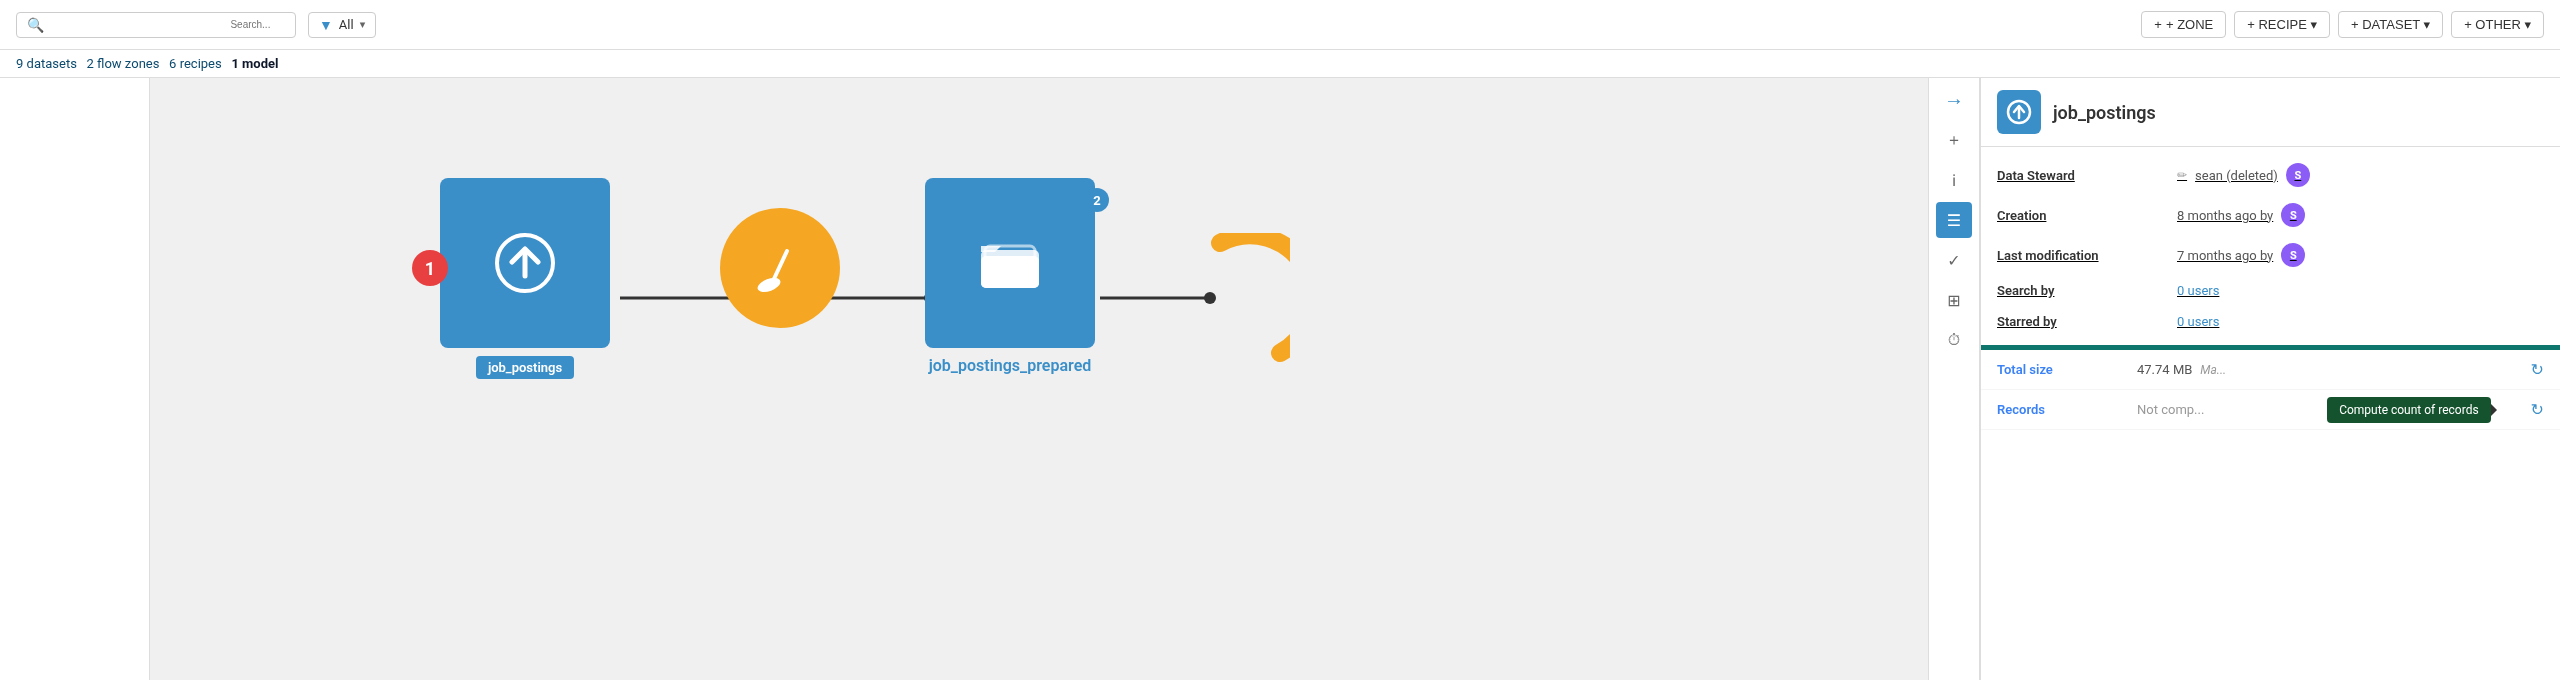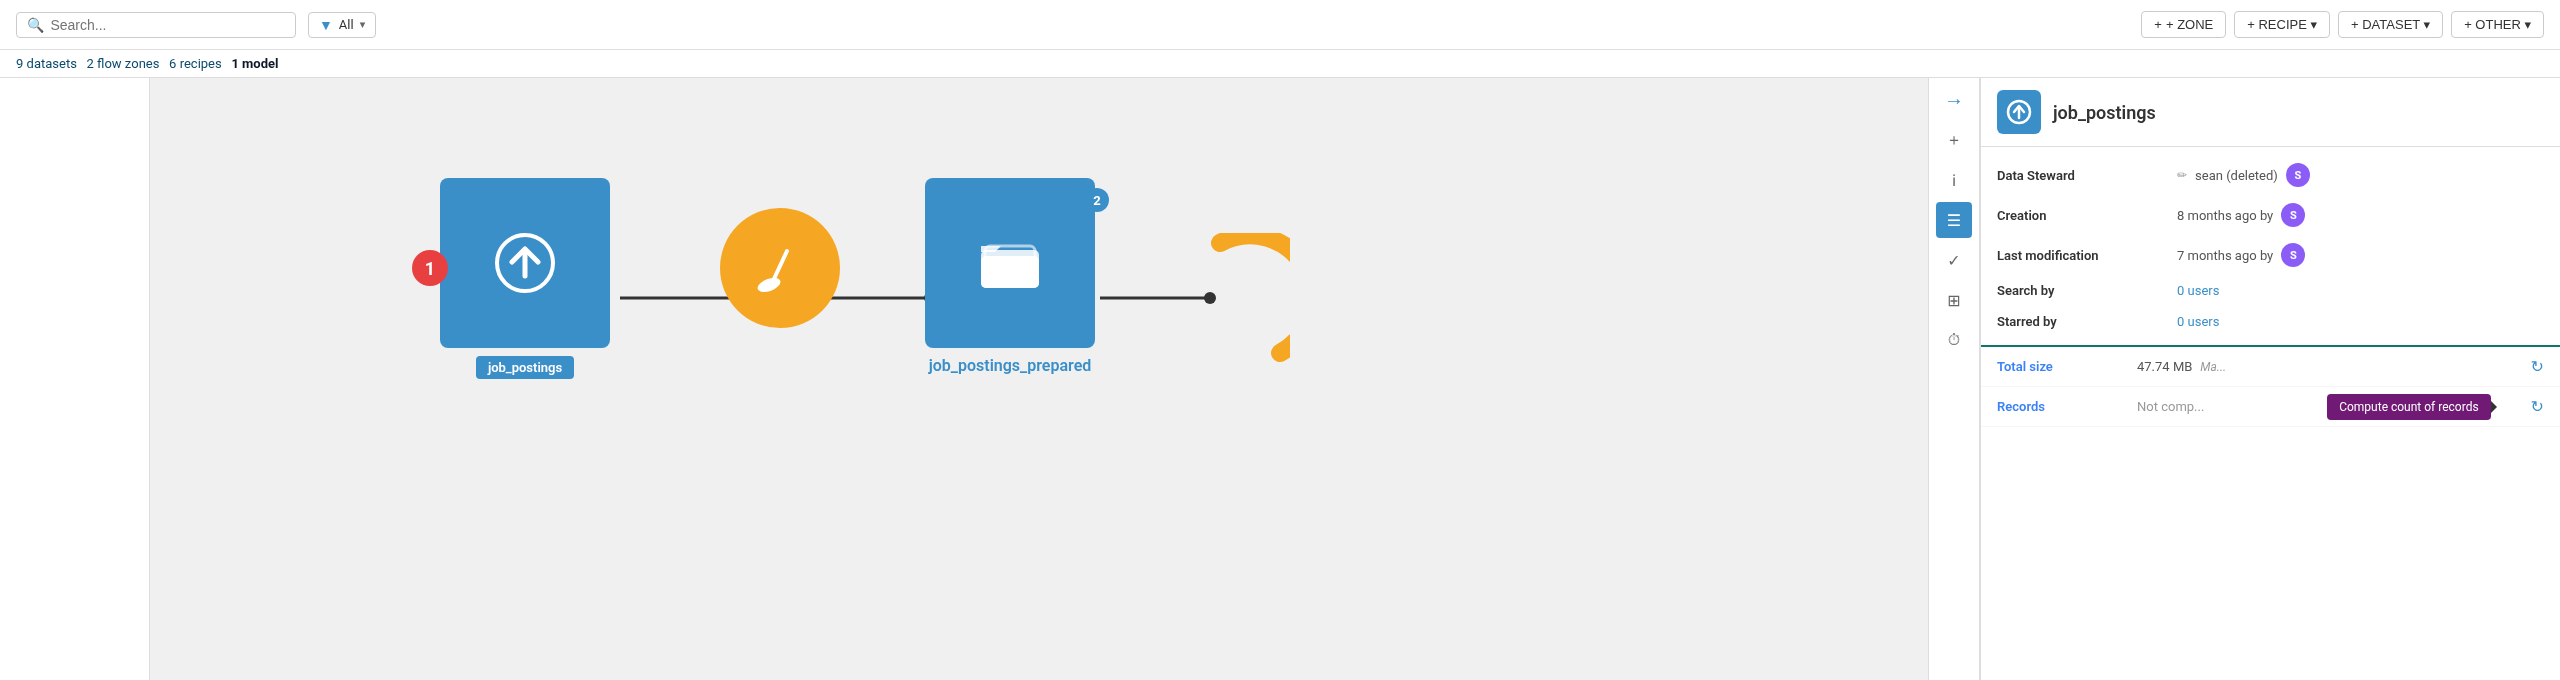--- a/index.html
+++ b/index.html
@@ -31,24 +31,25 @@
       border-radius: 4px;
       padding: 4px 10px;
       gap: 6px;
       width: 280px;
       background: #fff;
     }
     .search-icon { color: #999; font-size: 14px; }
     .search-input {
       border: none;
       outline: none;
-      font-size: 14px;
+      font-size: 10px;
       color: #404040;
       background: transparent;
       width: 220px;
+      text-align: right;
     }
     .filter-box {
       display: flex;
       align-items: center;
       border: 1px solid #ccc;
       border-radius: 4px;
       padding: 4px 10px;
       gap: 6px;
       background: #fff;
       cursor: pointer;
@@ -178,21 +179,22 @@
     }
     .rp-title {
       font-size: 18px;
       font-weight: 600;
       color: #333;
     }
 
     
     .rp-info {
       padding: 8px 0;
-      border-bottom: 2px solid #0f766e;
+      border-bottom: 5px solid #0f766e;
+      text-decoration: underline;
     }
     .rp-row {
       display: flex;
       align-items: center;
       padding: 8px 16px;
       font-size: 13px;
     }
     .rp-label {
       font-weight: 600;
       color: #333;
@@ -280,21 +282,21 @@
       display: flex;
       align-items: center;
       gap: 8px;
       flex: 1;
     }
     .tooltip-box {
       position: absolute;
       right: 40px;
       top: 50%;
       transform: translateY(-50%);
-      background: #701a75;
+      background: #14532d;
       color: #fff;
       font-size: 12px;
       padding: 6px 12px;
       border-radius: 4px;
       white-space: nowrap;
       pointer-events: none;
     }
     .tooltip-box::after {
       content: '';
       position: absolute;

